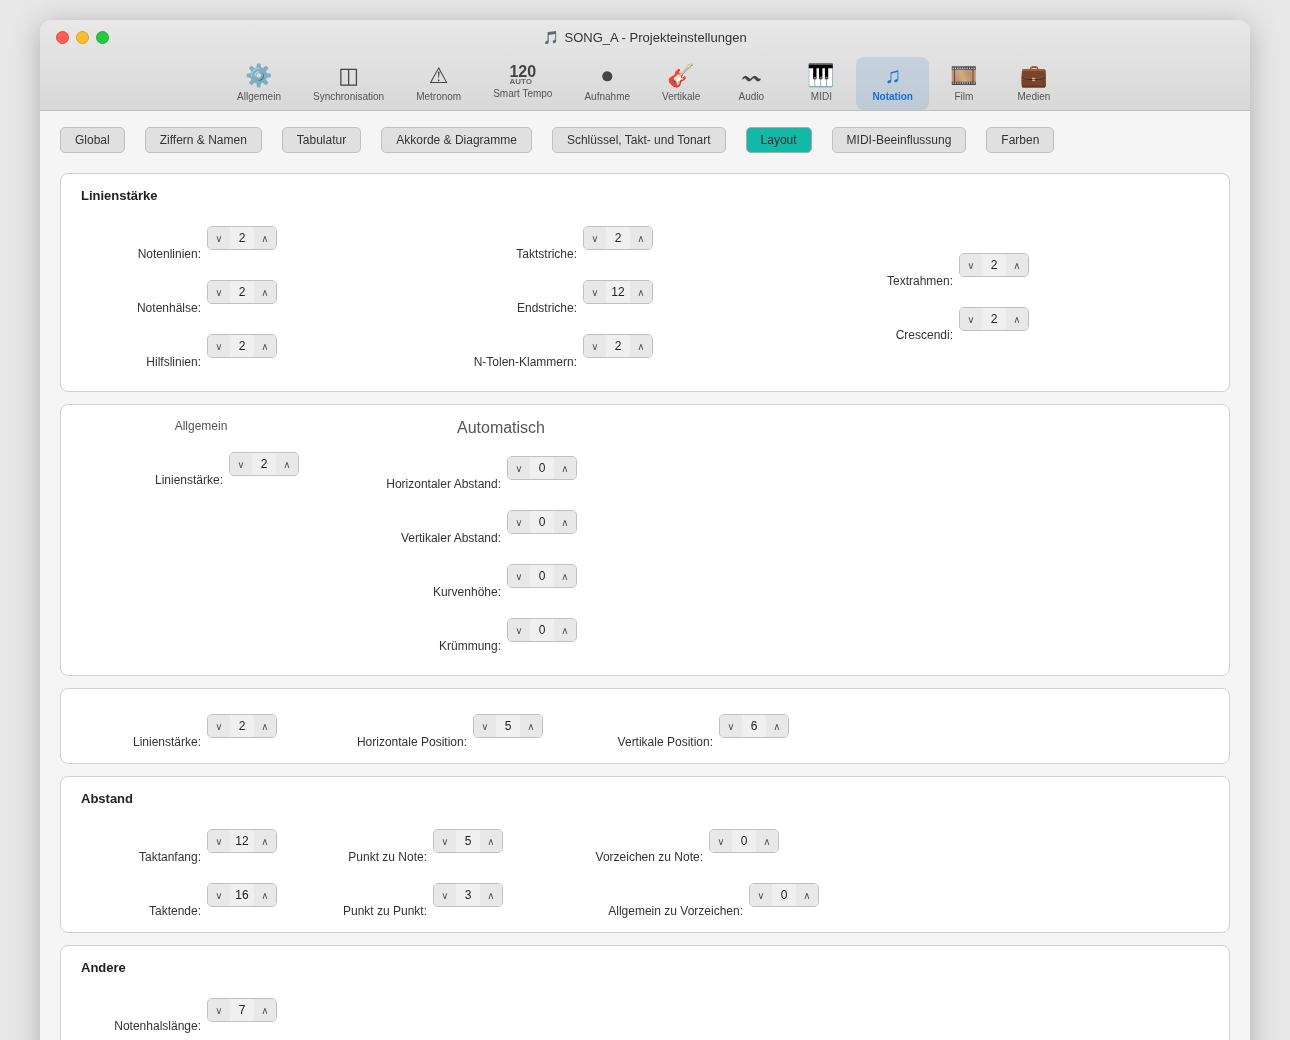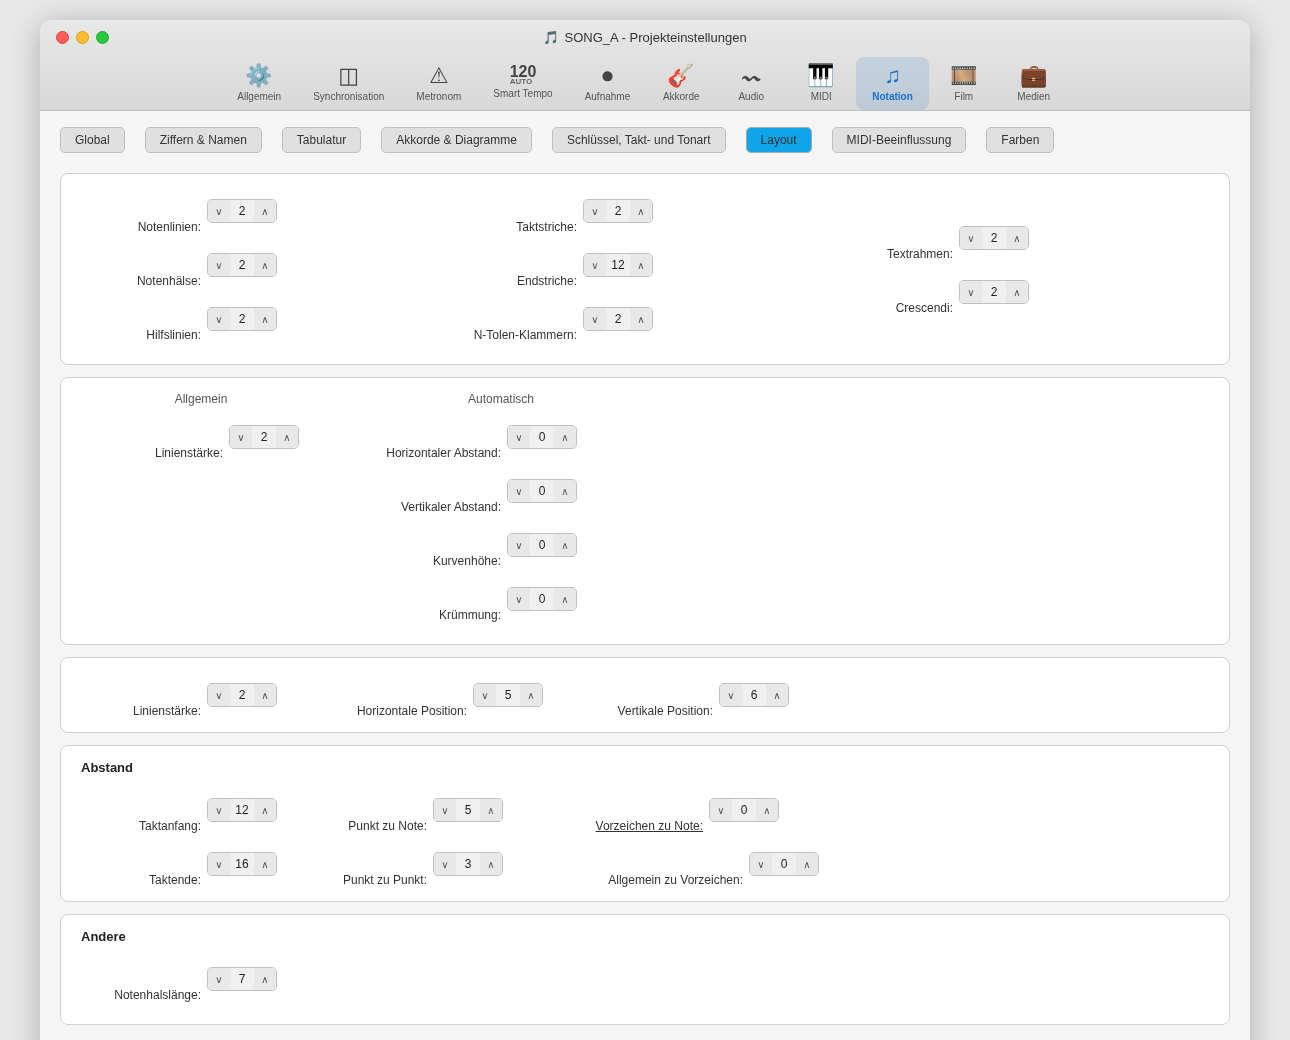--- a/index.html
+++ b/index.html
@@ -99,21 +99,21 @@
       font-size: 12px;
       color: #333;
       background: #e0e0e0;
       border: 1px solid #c0c0c0;
       border-radius: 5px;
       margin-right: 20px;
       margin-bottom: 4px;
       cursor: pointer;
     }
     .sub-tab.active {
-      background: #0ea5e9;
+      background: #14b8a6;
       border-color: #aaa;
       font-weight: 500;
     }
     
     .section {
       background: white;
       border-radius: 8px;
       border: 1px solid #d0d0d0;
       padding: 14px 20px;
       margin-bottom: 12px;
@@ -236,21 +236,21 @@
           <span>120</span><span style="font-size:8px; display:block; margin-top:-4px; color:#666;">AUTO</span>
         </div>
         <div class="toolbar-label">Smart Tempo</div>
       </div>
       <div class="toolbar-item">
         <div class="toolbar-icon">⏺</div>
         <div class="toolbar-label">Aufnahme</div>
       </div>
       <div class="toolbar-item">
         <div class="toolbar-icon">🎸</div>
-        <div class="toolbar-label">Akkorde</div>
+        <div class="toolbar-label">Vertikale</div>
       </div>
       <div class="toolbar-item">
         <div class="toolbar-icon" style="font-size:18px;">〰</div>
         <div class="toolbar-label">Audio</div>
       </div>
       <div class="toolbar-item">
         <div class="toolbar-icon">🎹</div>
         <div class="toolbar-label">MIDI</div>
       </div>
       <div class="toolbar-item active">
@@ -275,20 +275,21 @@
       <div class="sub-tab">Ziffern &amp; Namen</div>
       <div class="sub-tab">Tabulatur</div>
       <div class="sub-tab">Akkorde &amp; Diagramme</div>
       <div class="sub-tab">Schlüssel, Takt- und Tonart</div>
       <div class="sub-tab active">Layout</div>
       <div class="sub-tab">MIDI-Beeinflussung</div>
       <div class="sub-tab">Farben</div>
     </div>
 
     <div class="section">
+      <div class="section-title">Linienstärke</div>
       <div class="fields-grid">
 
         <div>
           <div class="field-row">
             <div class="field-group">
               <span class="field-label">Notenlinien:</span>
               <div class="stepper">
                 <button class="stepper-btn">∨</button>
                 <span class="stepper-value">2</span>
                 <button class="stepper-btn">∧</button>
@@ -386,21 +387,21 @@
               <div class="stepper">
                 <button class="stepper-btn">∨</button>
                 <span class="stepper-value">2</span>
                 <button class="stepper-btn">∧</button>
               </div>
             </div>
           </div>
         </div>
 
         <div style="display:flex; flex-direction:column; min-width:320px;">
-          <div style="font-size:12px; color:#555; margin-bottom:8px; text-align:center;">Automatisch</div>
+          <div style="font-size:16px; color:#555; margin-bottom:8px; text-align:center;">Automatisch</div>
           <div class="field-row">
             <div class="field-group">
               <span class="field-label" style="min-width:160px;">Horizontaler Abstand:</span>
               <div class="stepper">
                 <button class="stepper-btn">∨</button>
                 <span class="stepper-value">0</span>
                 <button class="stepper-btn">∧</button>
               </div>
             </div>
           </div>
@@ -481,21 +482,21 @@
           </div>
           <div class="field-group">
             <span class="field-label" style="min-width:120px;">Punkt zu Note:</span>
             <div class="stepper">
               <button class="stepper-btn">∨</button>
               <span class="stepper-value">5</span>
               <button class="stepper-btn">∧</button>
             </div>
           </div>
           <div class="field-group">
-            <span class="field-label" style="min-width:170px;text-decoration:underline;">Vorzeichen zu Note:</span>
+            <span class="field-label" style="min-width:170px;">Vorzeichen zu Note:</span>
             <div class="stepper">
               <button class="stepper-btn">∨</button>
               <span class="stepper-value">0</span>
               <button class="stepper-btn">∧</button>
             </div>
           </div>
         </div>
         <div style="display:flex; gap:30px; align-items:center;">
           <div class="field-group">
             <span class="field-label">Taktende:</span>

